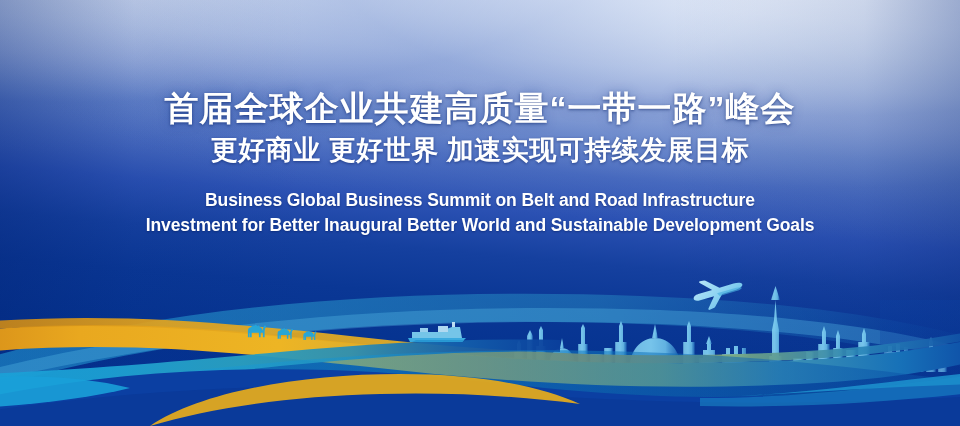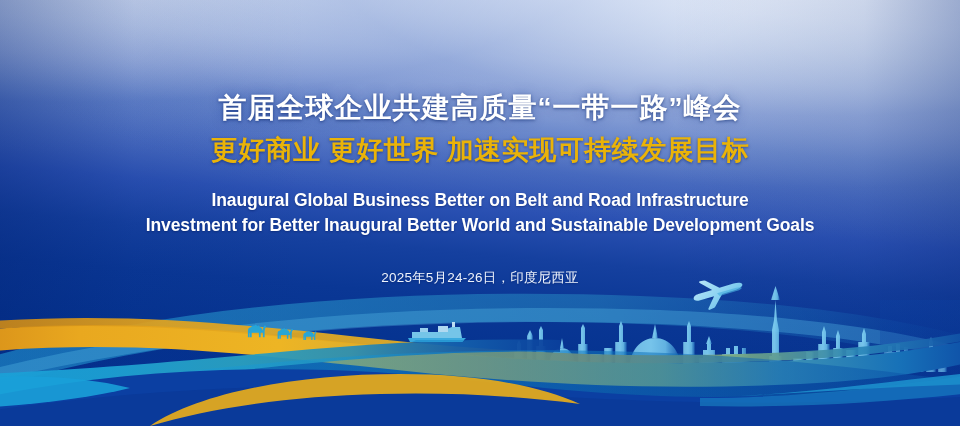--- a/index.html
+++ b/index.html
@@ -67,35 +67,35 @@
   
   .text-wrap{
     position:absolute;
     left:0;right:0;top:0;
     text-align:center;
     z-index:30;
   }
   .title-cn-1{
     margin:0;
     padding-top:88px;
-    font-size:28px;
+    font-size:34px;
     line-height:40px;
     font-weight:bold;
     color:#ffffff;
     letter-spacing:1px;
     text-shadow:0 1px 3px rgba(2,26,92,.55), 0 0 12px rgba(10,50,140,.35);
     white-space:nowrap;
   }
   .title-cn-2{
     margin:0;
     padding-top:6px;
     font-size:27px;
     line-height:32px;
     font-weight:bold;
-    color:#eab308;
+    color:#ffffff;
     letter-spacing:.5px;
     text-shadow:0 1px 3px rgba(2,26,92,.55);
     white-space:nowrap;
   }
   .title-en{
     margin:0 auto;
     padding-top:22px;
     width:812px;
     font-size:17.5px;
     line-height:25px;
@@ -354,21 +354,20 @@
         </g>
 
       </g>
     </svg>
   </div>
 
   <div class="text-wrap">
     <h1 class="title-cn-1">首届全球企业共建高质量“一带一路”峰会</h1>
     <h2 class="title-cn-2">更好商业 更好世界 加速实现可持续发展目标</h2>
     <div class="title-en">
-      <span>Inaugural Global Business Better on Belt and Road Infrastructure</span>
+      <span>Business Global Business Summit on Belt and Road Infrastructure</span>
       <span>Investment for Better Inaugural Better World and Sustainable Development Goals</span>
     </div>
     <div class="date-block">
-      <span>2025年5月24-26日，印度尼西亚</span>
     </div>
   </div>
 
 </div>
 
 </body></html>

